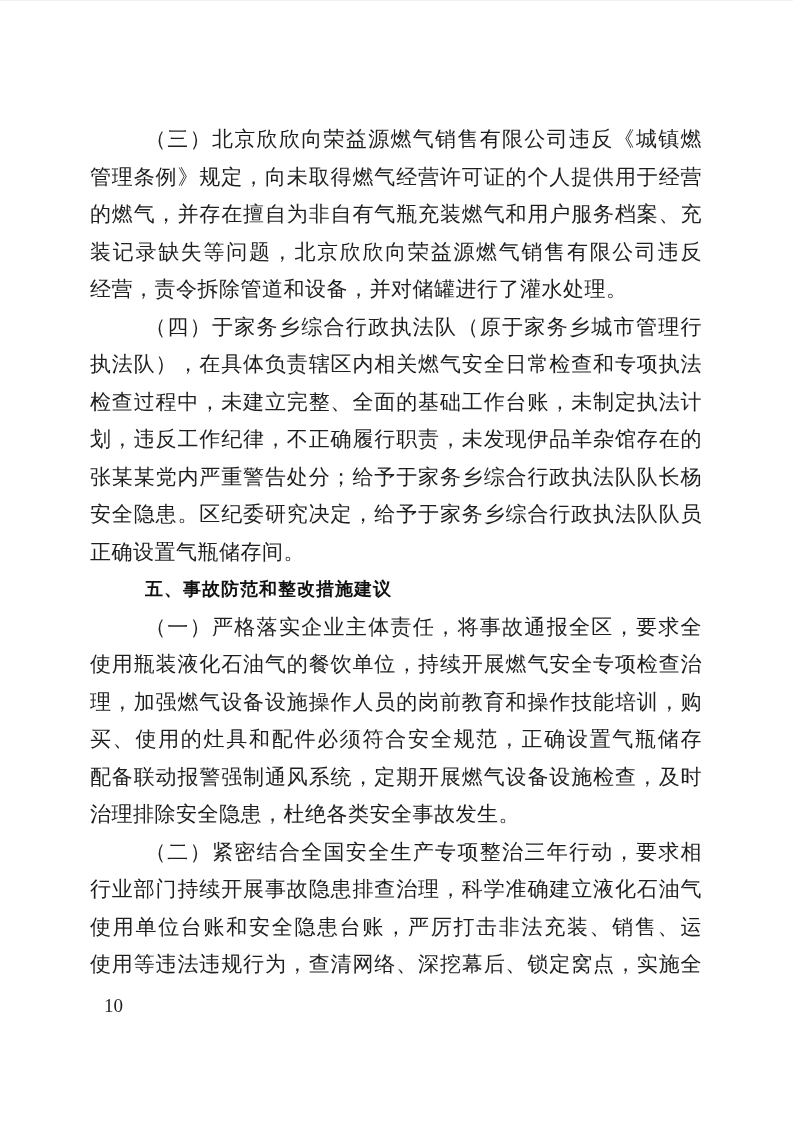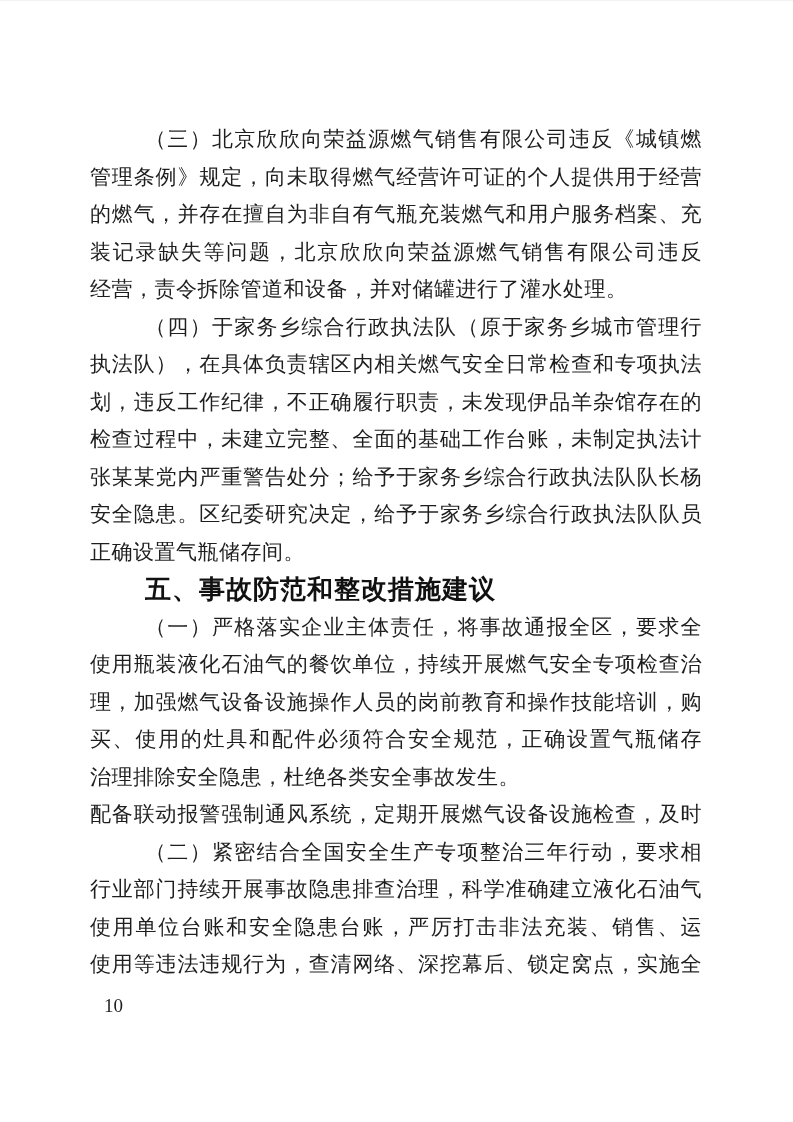--- a/index.html
+++ b/index.html
@@ -34,21 +34,21 @@
   .line.fill {
     text-align: justify;
     text-align-last: justify;
   }
   .line.indent {
     text-indent: 55px;
   }
   .line.heading {
     font-family: "Liberation Sans", "DejaVu Sans", sans-serif;
     font-weight: bold;
-    font-size: 26px;
+    font-size: 18px;
     color: #111111;
     letter-spacing: 1px;
   }
   .footer-pagenum {
     position: absolute;
     left: 104px;
     top: 993px;
     font-family: Liberation Serif, serif;
     font-size: 19px;
     line-height: 24px;
@@ -60,31 +60,31 @@
 
 <div class="page">
   <div class="body-block" id="body-block">
       <div class="line fill indent">（三）北京欣欣向荣益源燃气销售有限公司违反《城镇燃气</div>
       <div class="line fill">管理条例》规定，向未取得燃气经营许可证的个人提供用于经营</div>
       <div class="line fill">的燃气，并存在擅自为非自有气瓶充装燃气和用户服务档案、充</div>
       <div class="line fill">装记录缺失等问题，北京欣欣向荣益源燃气销售有限公司违反</div>
       <div class="line">经营，责令拆除管道和设备，并对储罐进行了灌水处理。</div>
       <div class="line fill indent">（四）于家务乡综合行政执法队（原于家务乡城市管理行政</div>
       <div class="line fill">执法队），在具体负责辖区内相关燃气安全日常检查和专项执法</div>
+      <div class="line fill">检查过程中，未建立完整、全面的基础工作台账，未制定执法计</div>
       <div class="line fill">划，违反工作纪律，不正确履行职责，未发现伊品羊杂馆存在的</div>
-      <div class="line fill">检查过程中，未建立完整、全面的基础工作台账，未制定执法计</div>
       <div class="line fill">张某某党内严重警告处分；给予于家务乡综合行政执法队队长杨</div>
       <div class="line fill">安全隐患。区纪委研究决定，给予于家务乡综合行政执法队队员</div>
       <div class="line">正确设置气瓶储存间。</div>
       <div class="line heading indent">五、事故防范和整改措施建议</div>
       <div class="line fill indent">（一）严格落实企业主体责任，将事故通报全区，要求全区</div>
       <div class="line fill">使用瓶装液化石油气的餐饮单位，持续开展燃气安全专项检查治</div>
       <div class="line fill">理，加强燃气设备设施操作人员的岗前教育和操作技能培训，购</div>
       <div class="line fill">买、使用的灶具和配件必须符合安全规范，正确设置气瓶储存间、</div>
+      <div class="line fill">配备联动报警强制通风系统，定期开展燃气设备设施检查，及时</div>
       <div class="line">治理排除安全隐患，杜绝各类安全事故发生。</div>
-      <div class="line fill">配备联动报警强制通风系统，定期开展燃气设备设施检查，及时</div>
       <div class="line fill indent">（二）紧密结合全国安全生产专项整治三年行动，要求相关</div>
       <div class="line fill">行业部门持续开展事故隐患排查治理，科学准确建立液化石油气</div>
       <div class="line fill">使用单位台账和安全隐患台账，严厉打击非法充装、销售、运输、</div>
       <div class="line fill">使用等违法违规行为，查清网络、深挖幕后、锁定窝点，实施全</div>
     </div>
   <div class="footer-pagenum">10</div>
 </div>
 
 </body></html>

